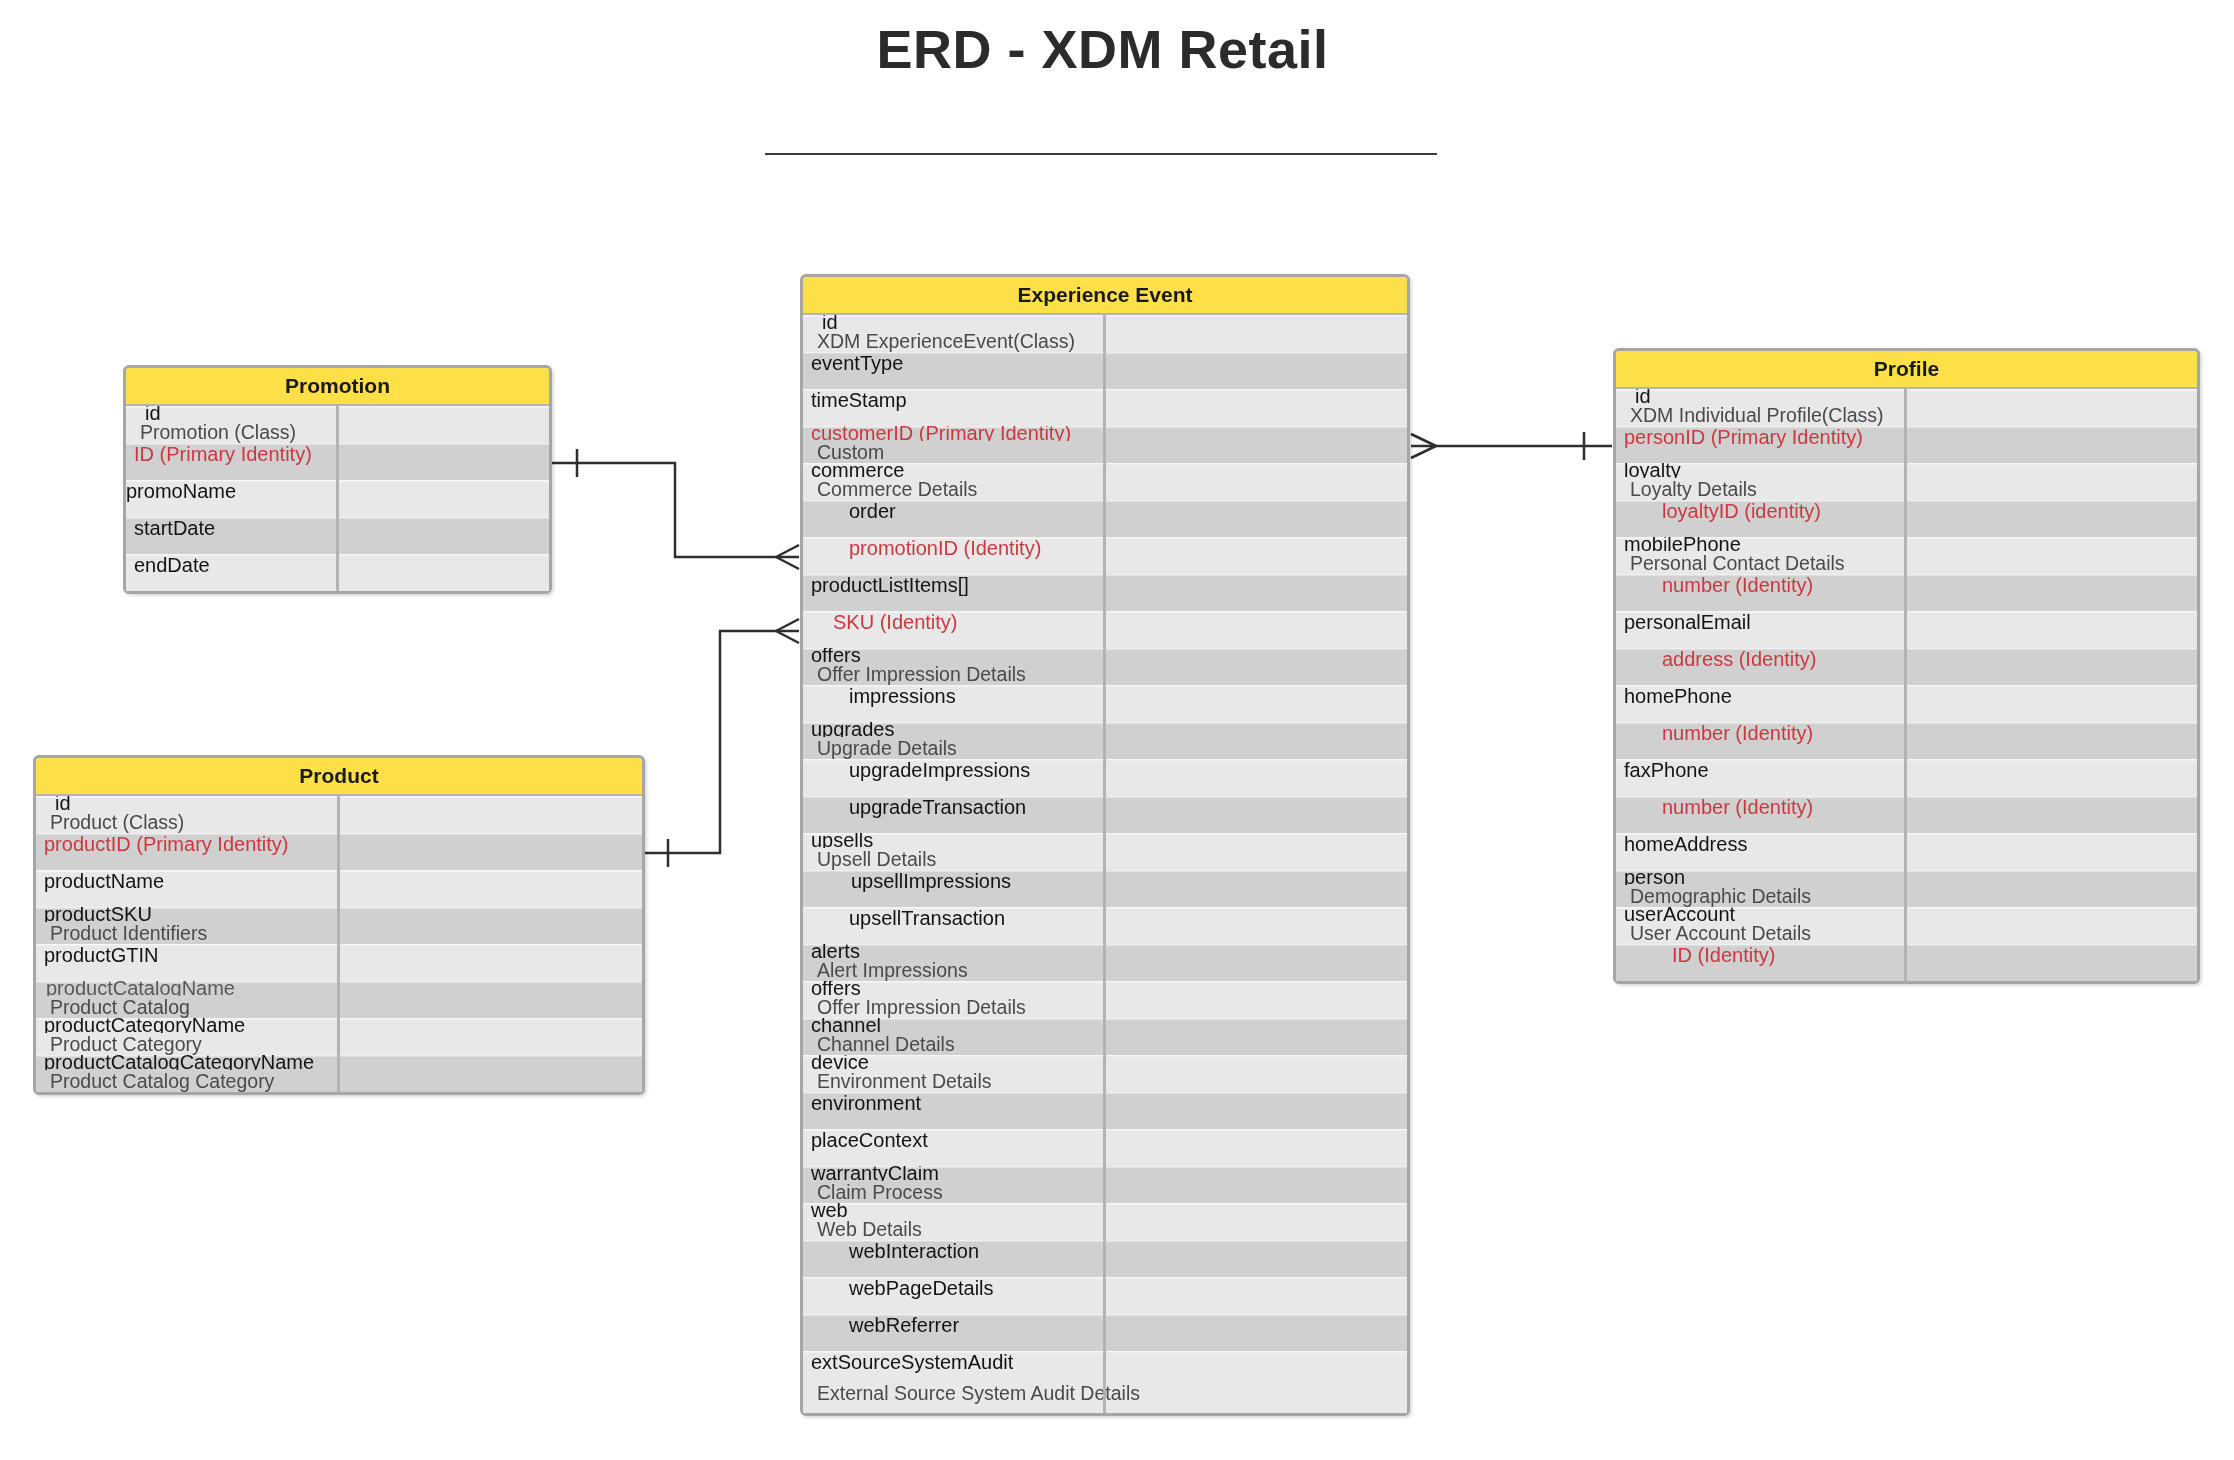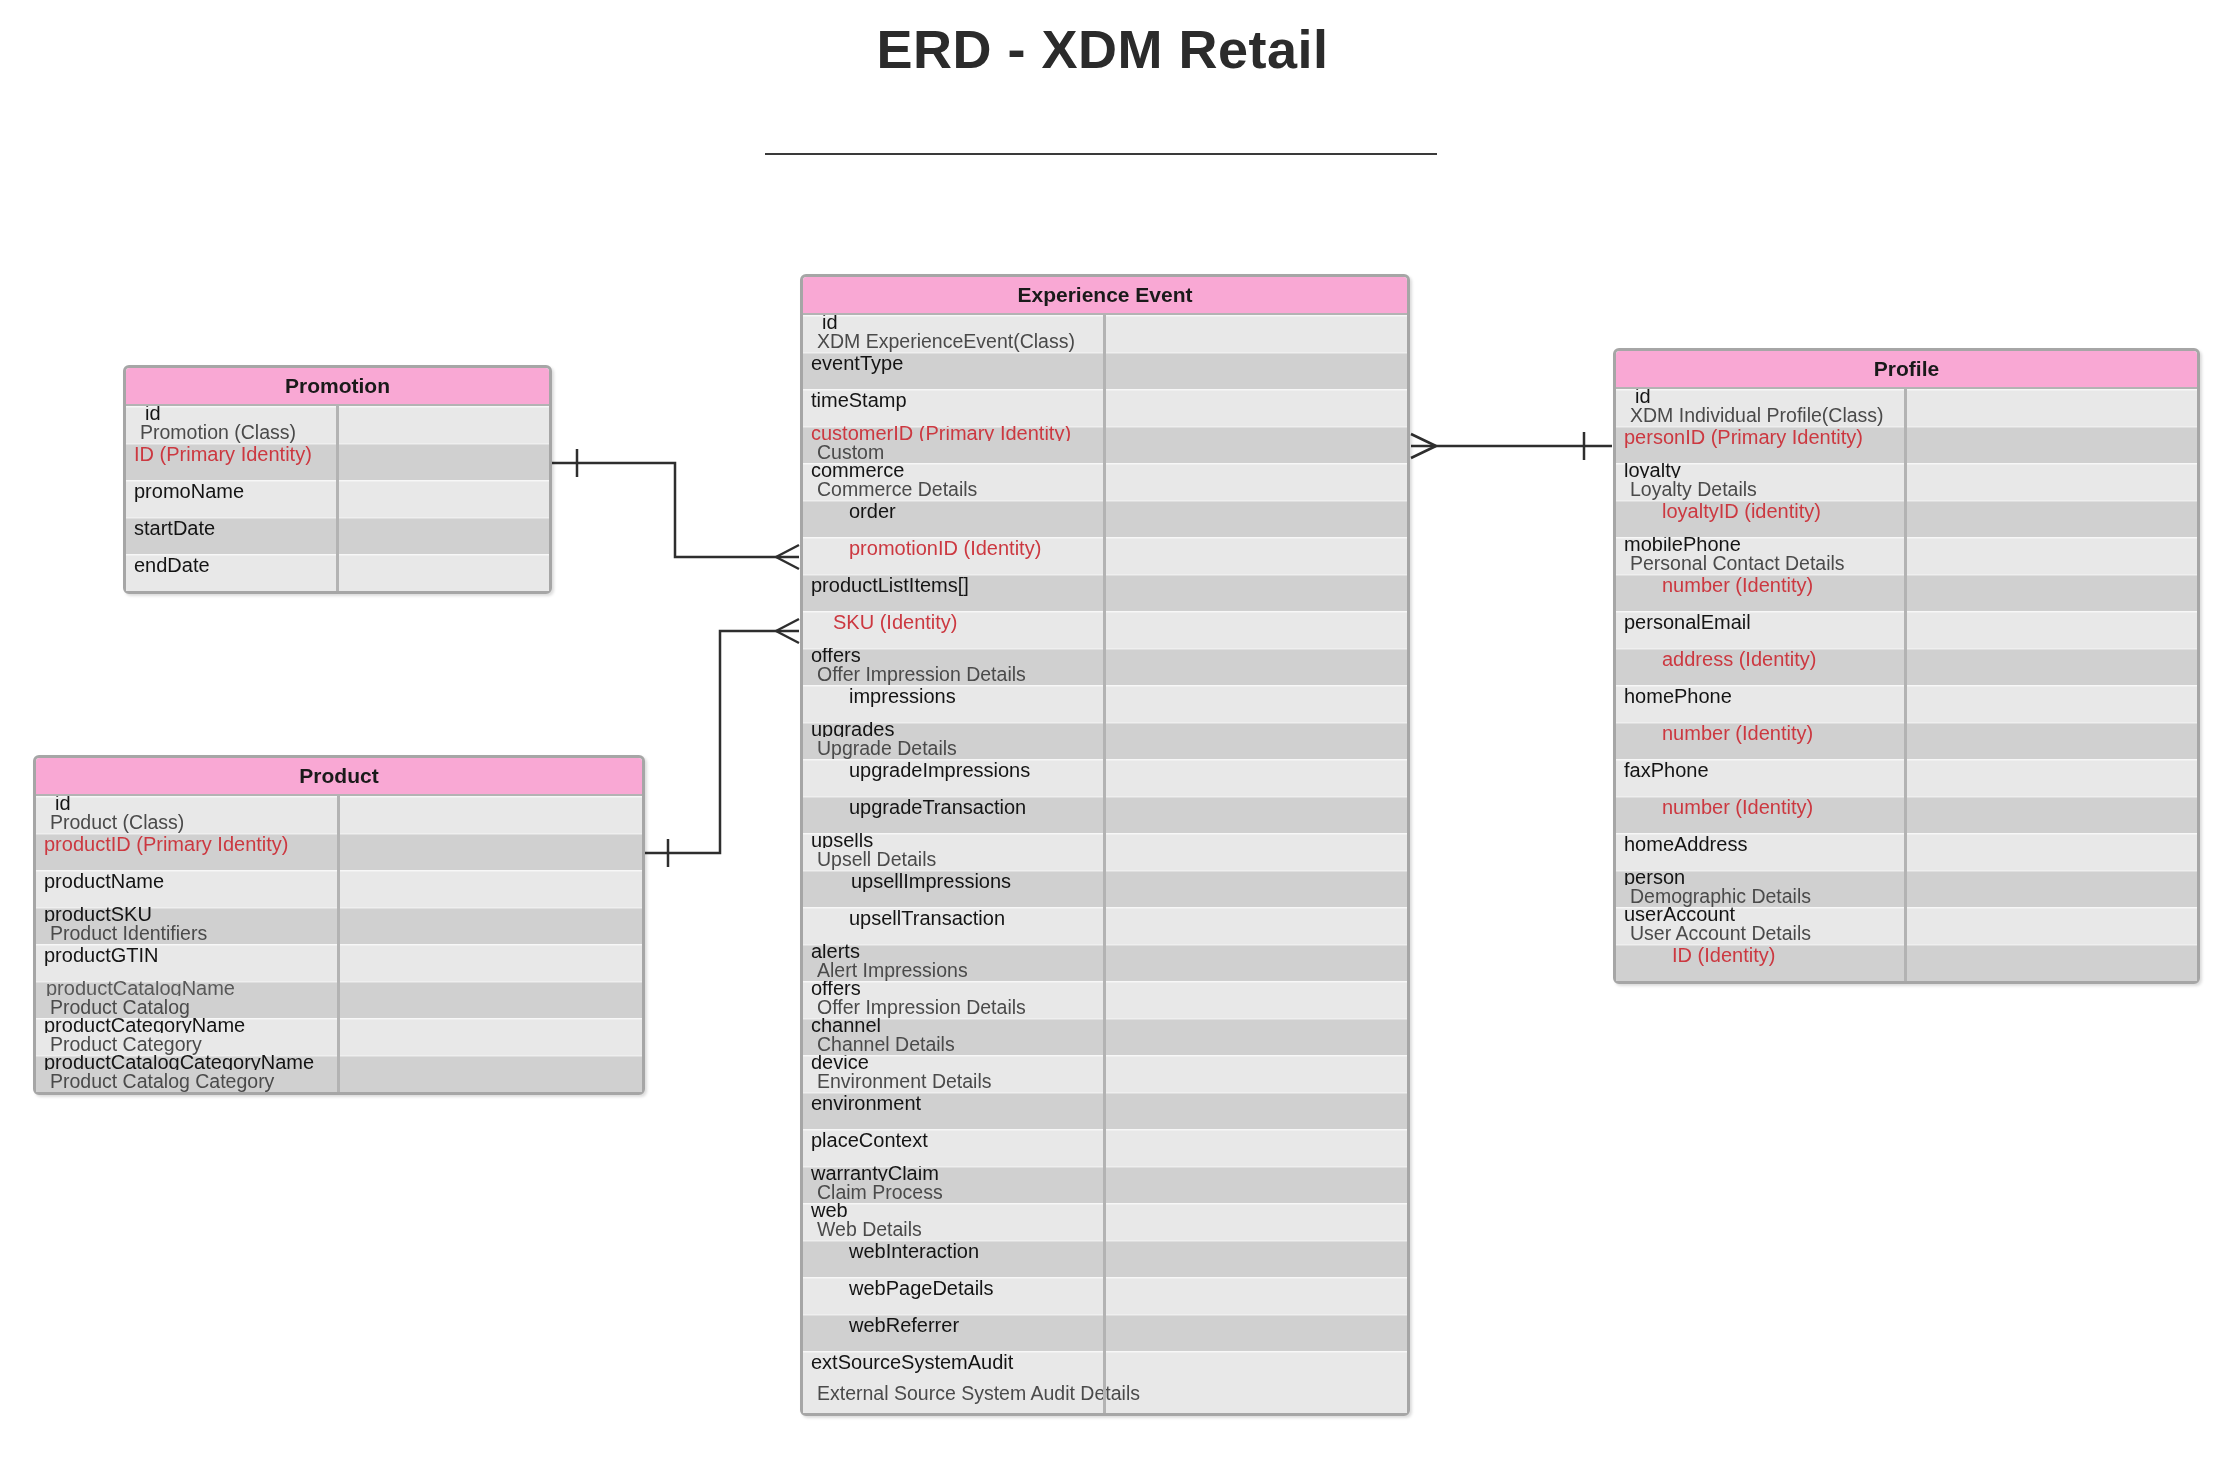--- a/index.html
+++ b/index.html
@@ -27,21 +27,21 @@
 
   
   .entity {
     position:absolute; background:#e8e8e8;
     border:3px solid #a6a6a6; border-radius:6px;
     box-shadow:2px 2px 3px rgba(0,0,0,0.14);
   }
   .entity-header {
     height:38px; display:flex; align-items:center; justify-content:center;
     font-size:21px; font-weight:bold; color:#1a1a1a;
-    background:#f9a8d4; border-bottom:2px solid #b3b3b3;
+    background:#fde047; border-bottom:2px solid #b3b3b3;
     border-radius:4px 4px 0 0;
   }
   .entity-body { position:relative; }
   .col-divider {
     position:absolute; top:0; bottom:0; left:49.6%; width:3px;
     background:#b3b3b3; z-index:2;
   }
   .row {
     display:flex; height:37px; align-items:stretch;
     box-shadow:inset 0 1.5px 0 rgba(255,255,255,0.65);
@@ -95,21 +95,21 @@
         <div class="entity-body">
           <div class="row">
             <div class="cell-field" style="padding-left: 8px;">_id</div>
             <div class="cell-desc">Promotion (Class)</div>
           </div>
           <div class="row">
             <div class="cell-field red" style="padding-left: 8px;">ID (Primary Identity)</div>
             <div class="cell-desc"></div>
           </div>
           <div class="row">
-            <div class="cell-field" style="padding-left: 8px;">promoName</div>
+            <div class="cell-field" style="padding-left: 0;">promoName</div>
             <div class="cell-desc"></div>
           </div>
           <div class="row">
             <div class="cell-field" style="padding-left: 8px;">startDate</div>
             <div class="cell-desc"></div>
           </div>
           <div class="row">
             <div class="cell-field" style="padding-left: 8px;">endDate</div>
             <div class="cell-desc"></div>
           </div>

